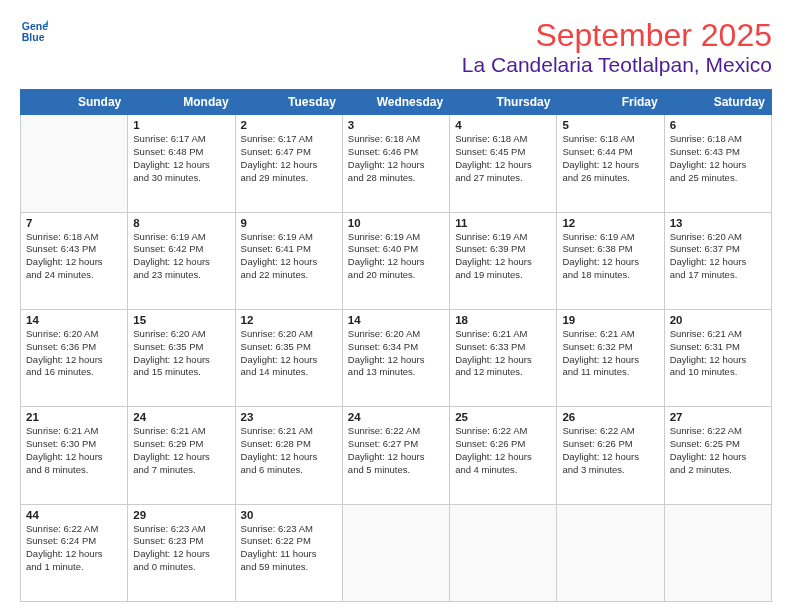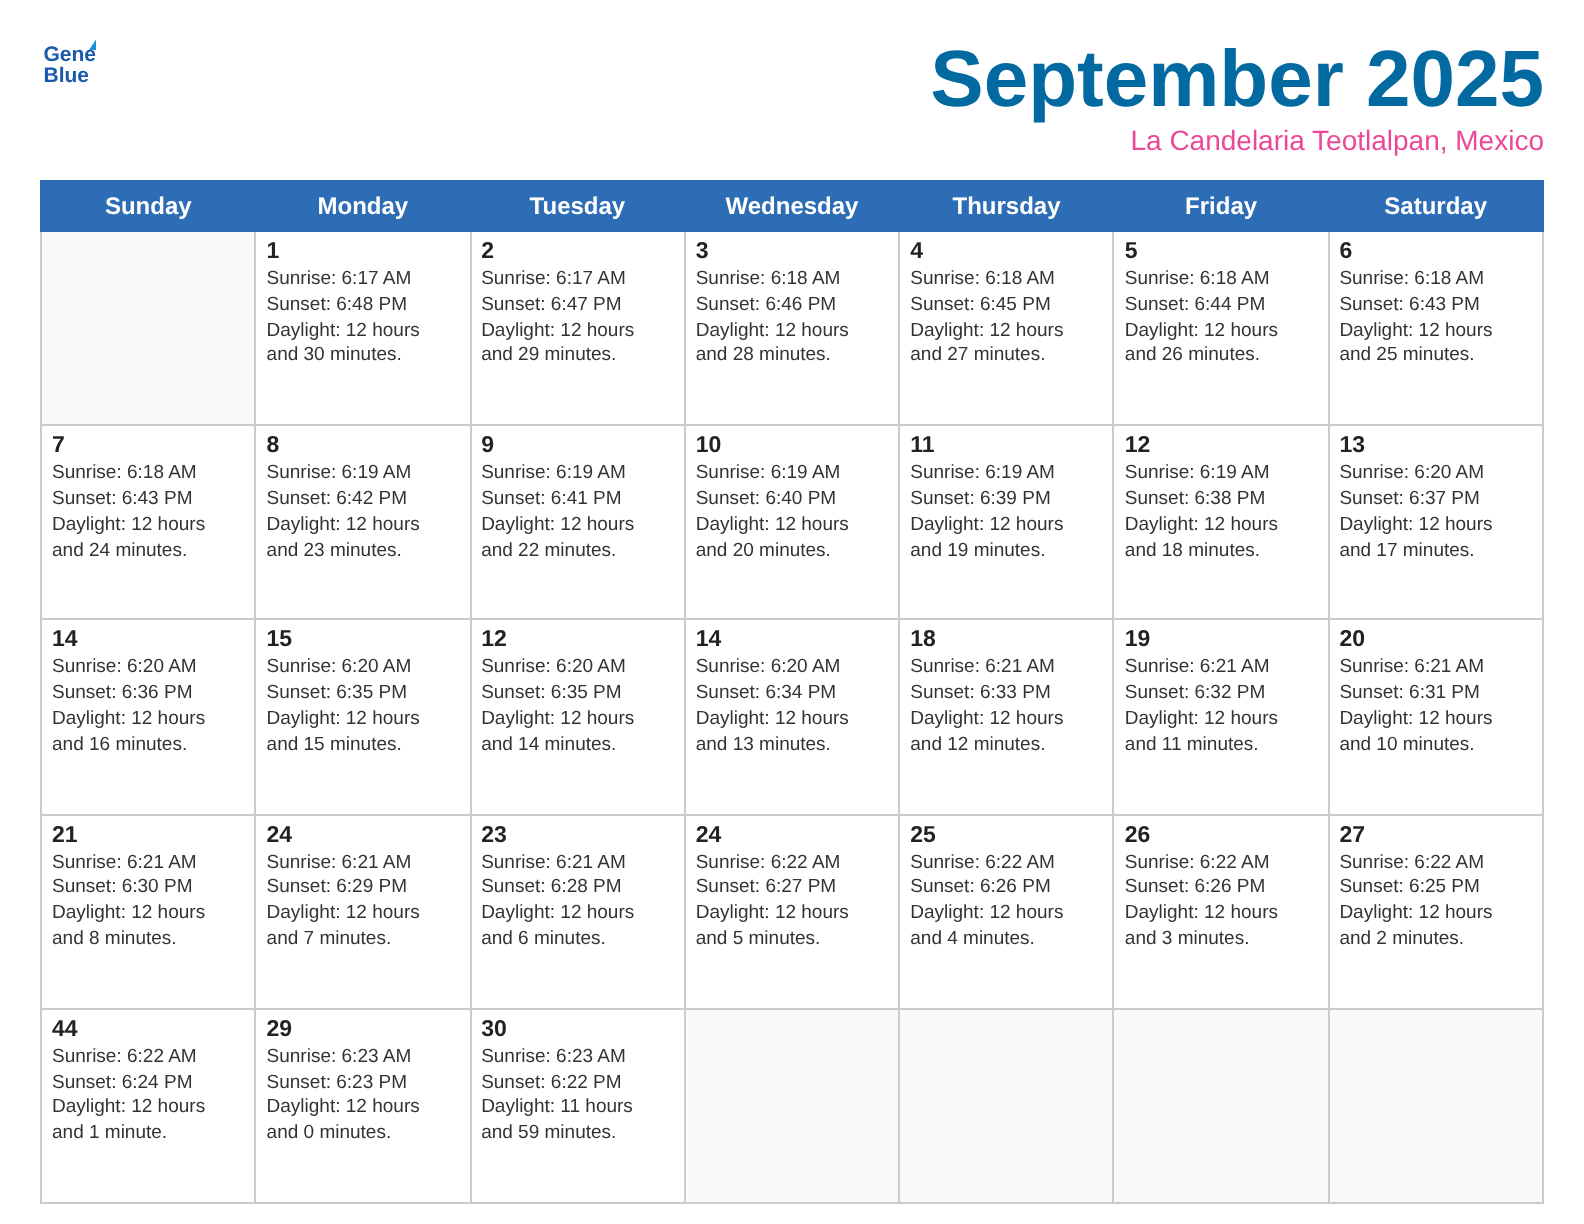--- a/index.html
+++ b/index.html
@@ -29,39 +29,39 @@
       gap: 4px;
     }
     .logo-icon {
       width: 28px;
       height: 28px;
     }
     .title-block {
       text-align: right;
     }
     .month-title {
-      font-size: 40px;
-      font-weight: bold;
-      color: #0369a1;
+      font-size: 32px;
+      font-weight: normal;
+      color: #ef4444;
       line-height: 1.1;
     }
     .location-title {
-      font-size: 14px;
-      color: #ec4899;
+      font-size: 21px;
+      color: #4c1d95;
     }
     .calendar {
       width: 100%;
       border-collapse: collapse;
       flex: 1;
       font-size: 10.5px;
     }
     .calendar thead th {
       background-color: #2d6db5;
       color: #fff;
-      text-align: center;
+      text-align: right;
       padding: 5px 6px;
       font-size: 12px;
       font-weight: bold;
       border: 1px solid #2d6db5;
     }
     .calendar tbody td {
       border: 1px solid #ccc;
       vertical-align: top;
       padding: 4px 5px;
       width: calc(100% / 7);

